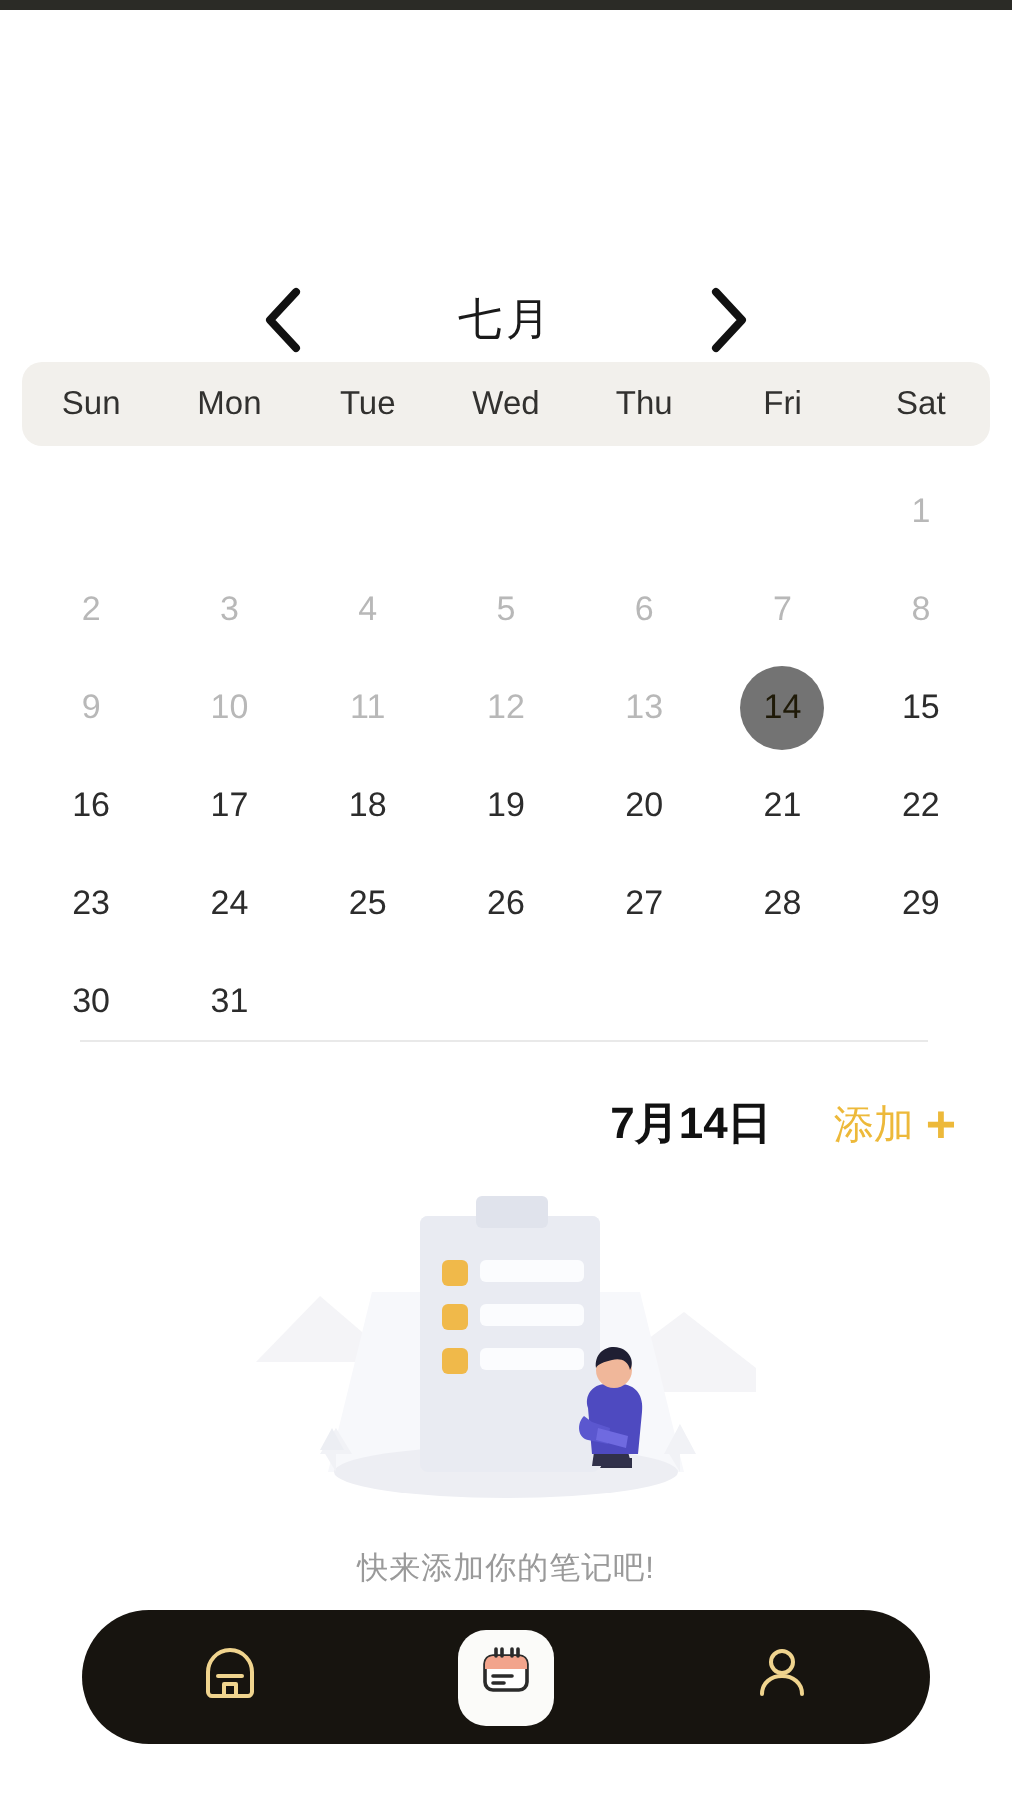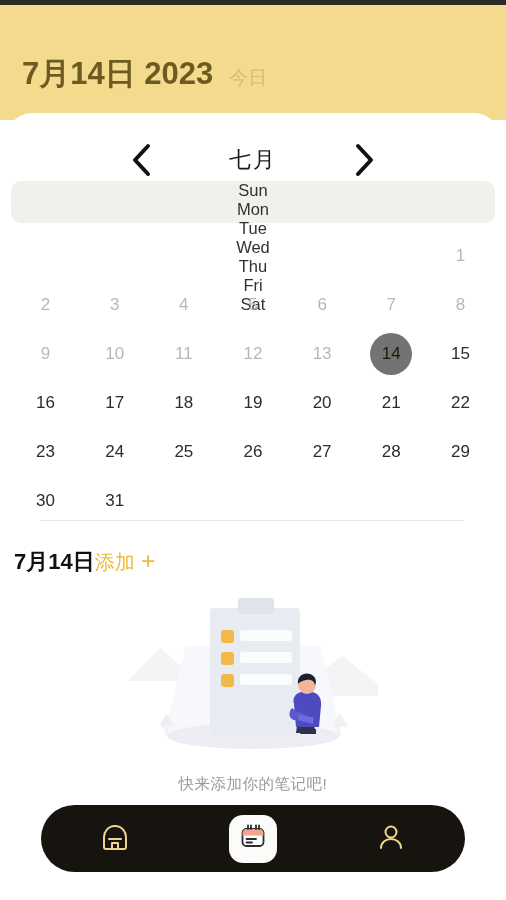--- a/index.html
+++ b/index.html
@@ -80,21 +80,21 @@
     letter-spacing: 2px;
   }
 
   
   .weekdays {
     position: absolute;
     left: 5px; top: 68px;
     width: 484px; height: 42px;
     background: #f2f0ec;
     border-radius: 10px;
-    display: flex; align-items: center; flex-direction: column;
+    display: flex; align-items: center;
   }
   .weekday {
     flex: 1 1 0;
     text-align: center;
     font-size: 16.5px;
     color: #32312f;
   }
 
   
   .days {
@@ -131,35 +131,36 @@
     left: 34px; top: 407px;
     width: 424px; height: 1px;
     background: #e9e9e9;
   }
 
   
   .notes-header {
     position: absolute;
     left: 0; top: 543px;
     width: 506px; height: 38px;
-    display: flex; align-items: center; justify-content: flex-start;
-    padding: 0 14px;
+    display: flex; align-items: center; justify-content: flex-end;
+    padding: 0 28px;
   }
   .notes-date {
     font-size: 22px;
     font-weight: bold;
     color: #111111;
   }
   .add-btn {
     display: flex; align-items: center; gap: 6px;
     color: #edb93a;
     font-size: 20px;
     cursor: pointer;
     background: none; border: none;
-    font-family: Liberation Serif, serif;
+    font-family: Liberation Sans, sans-serif;
+    margin-left: 31px;
   }
   .add-plus {
     font-size: 26px;
     line-height: 1;
     font-weight: bold;
     color: #edb93a;
   }
 
   
   .empty-state {
@@ -197,26 +198,20 @@
     border-radius: 14px;
   }
 </style>
 </head>
 <body>
 
 <div class="screen">
 
   <div class="status-strip"></div>
 
-  <div class="header">
-    <div class="header-row">
-      <span class="header-date">7月14日 2023</span>
-      <span class="header-today">今日</span>
-    </div>
-  </div>
 
   <div class="card">
 
     <div class="month-nav">
       <button class="nav-arrow">
         <span>
           <svg width="22" height="34" viewBox="0 0 22 34" fill="none">
             <path d="M18 3 L5 17 L18 31" stroke="#111111" stroke-width="4" stroke-linecap="round" stroke-linejoin="round"></path>
           </svg>
         </span>

